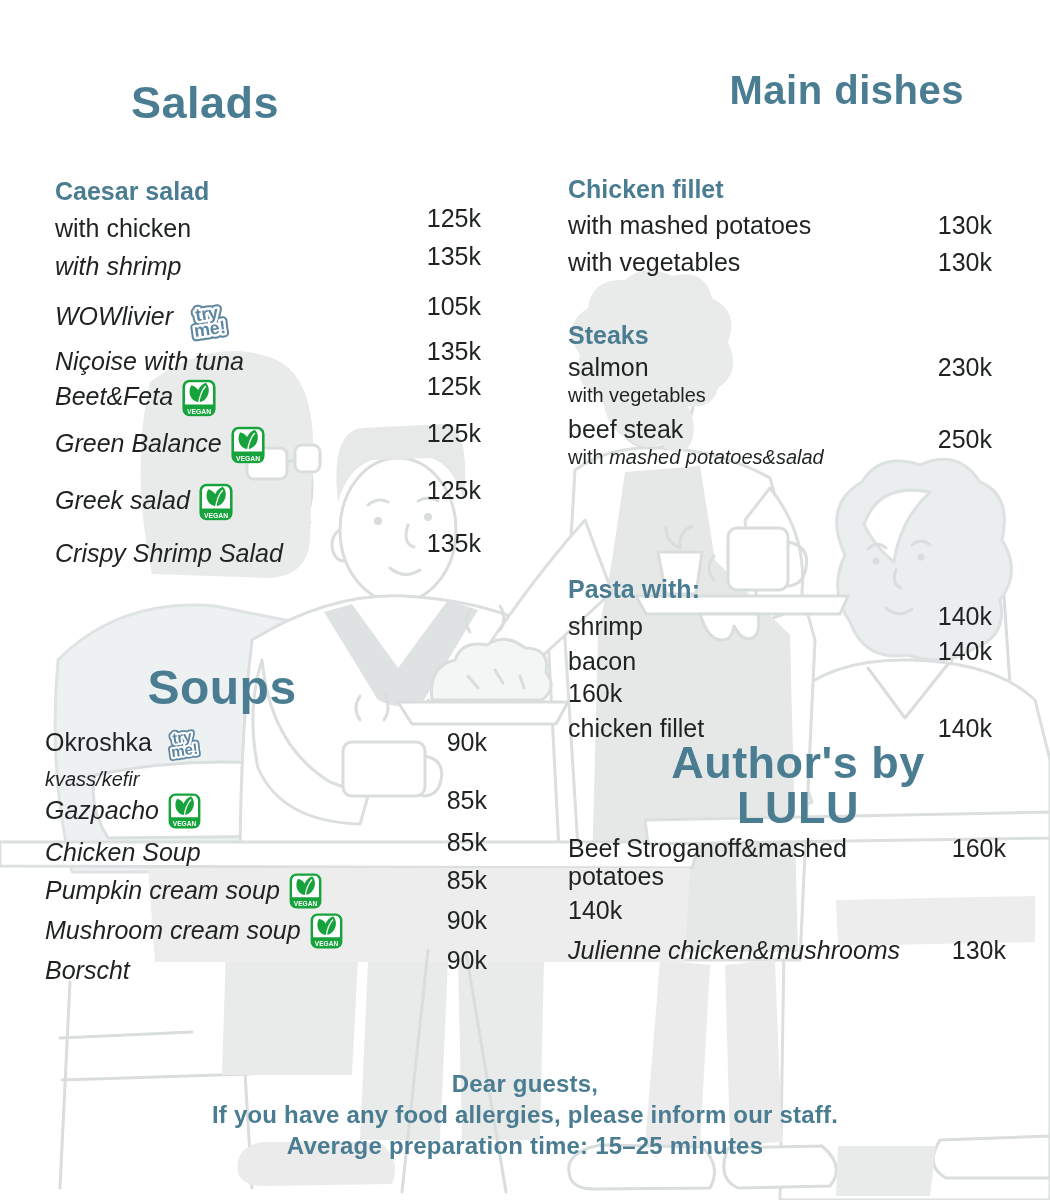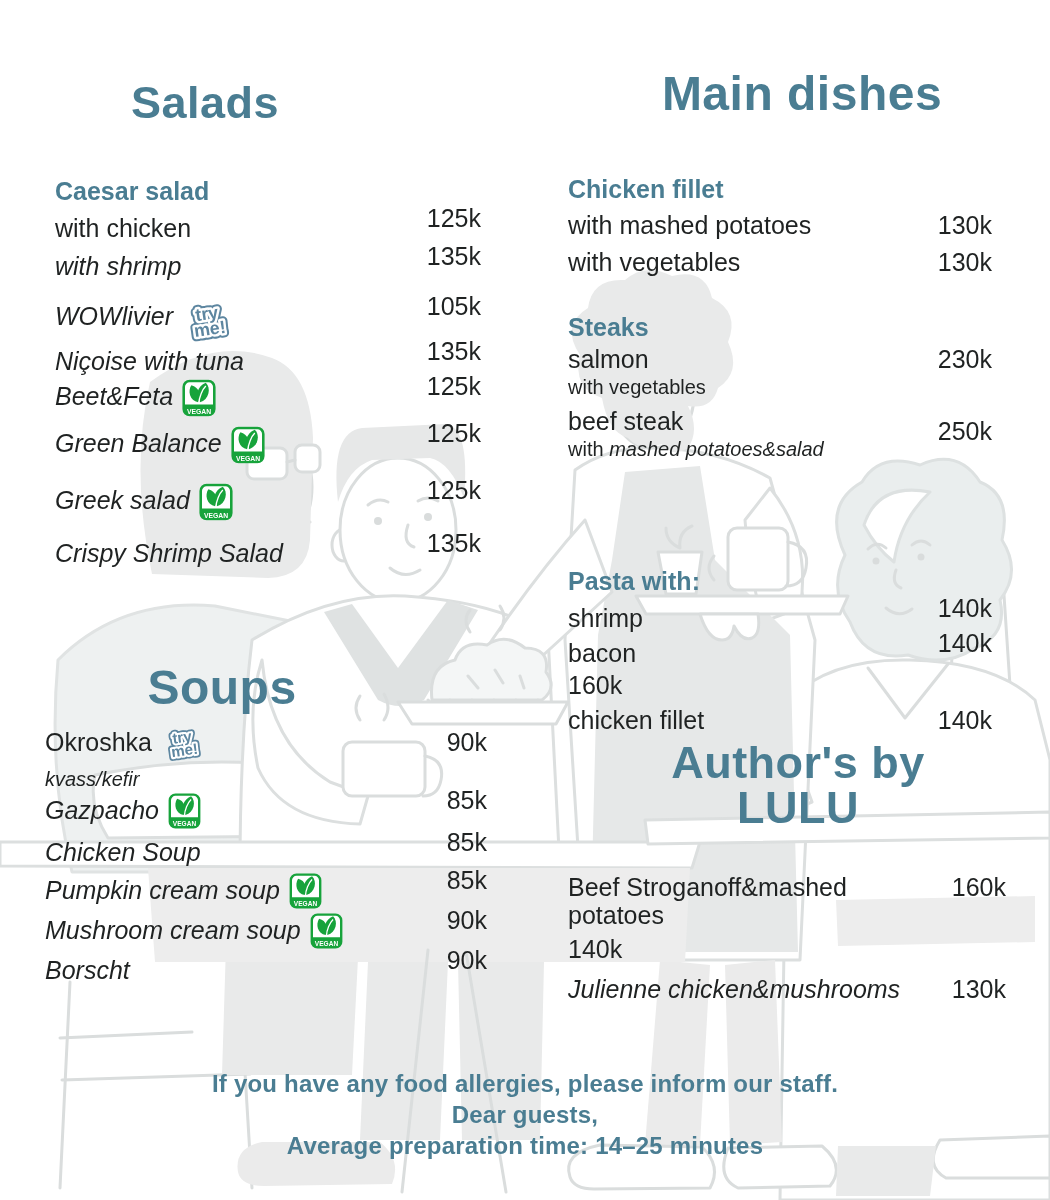--- a/index.html
+++ b/index.html
@@ -11,42 +11,42 @@
   html,body{margin:0;padding:0;background:#fff;}
   .page{
     position:relative;width:1050px;height:1200px;background:#ffffff;overflow:hidden;
     font-family:"Liberation Sans",sans-serif;color:var(--text);
   }
   .bg-svg{position:absolute;left:0;top:0;width:1050px;height:1200px;}
   .layer{position:absolute;left:0;top:16px;width:1050px;height:1200px;}
 
   .title{position:absolute;font-weight:700;color:var(--accent);text-align:center;letter-spacing:.5px;line-height:1;}
   #t-salads {left:55px; top:64px; width:300px;font-size:45px;}
-  #t-main   {left:640px;top:54px; width:324px;font-size:48px;}
+  #t-main   {left:640px;top:54px; width:324px;font-size:40px;text-align:right;}
   #t-soups  {left:72px; top:648px;width:300px;font-size:48px;}
   #t-authors{left:616px;top:724px;width:364px;font-size:45px;}
 
   .list{position:absolute;display:flex;flex-direction:column;}
   #l-salads {left:55px; top:162px;width:426px;}
   #l-soups  {left:45px; top:712px;width:442px;}
   #l-main   {left:568px;top:160px;width:424px;}
-  #l-authors{left:568px;top:818px;width:438px;margin-top:39px;}
+  #l-authors{left:568px;top:818px;width:438px;}
 
   .row{display:flex;justify-content:space-between;align-items:flex-start;}
   .gheader{font-size:25px;font-weight:700;color:var(--accent);line-height:1.1;}
   .name{display:flex;align-items:flex-start;gap:9px;min-width:0;}
   .nm{font-size:25px;line-height:1.12;color:var(--text);}
   .small{font-size:20px;}
   .italic{font-style:italic;}
   .price{font-size:25px;color:var(--text);position:relative;flex:none;}
   .up{top:-10px;}
   .dn{top:10px;}
   .badge{flex:none;margin-top:-3px;}
   .wrapname{max-width:310px;}
-  .mt28{margin-top:28px;}
+  .mt28{margin-top:36px;}
   .mt66{margin-top:100px;}
 
   .footer{
     position:absolute;left:0;top:1052px;width:1050px;text-align:center;
     font-weight:700;color:var(--accent);font-size:24px;line-height:31px;letter-spacing:.2px;
   }
 </style>
 </head>
 <body>
 
@@ -383,19 +383,19 @@
       </div>
       <div class="row" style="height:40px">
         <span class="name">
             <span class="nm italic">Julienne chicken&amp;mushrooms</span>
           </span>
         <span class="price">130k</span>
       </div>
     </div>
 
     <div class="footer">
+      <div>Dear guests,</div>
       <div>If you have any food allergies, please inform our staff.</div>
-      <div>Dear guests,</div>
-      <div>Average preparation time: 14–25 minutes</div>
+      <div>Average preparation time: 15–25 minutes</div>
     </div>
 
   </div>
 </div>
 
 </body></html>

